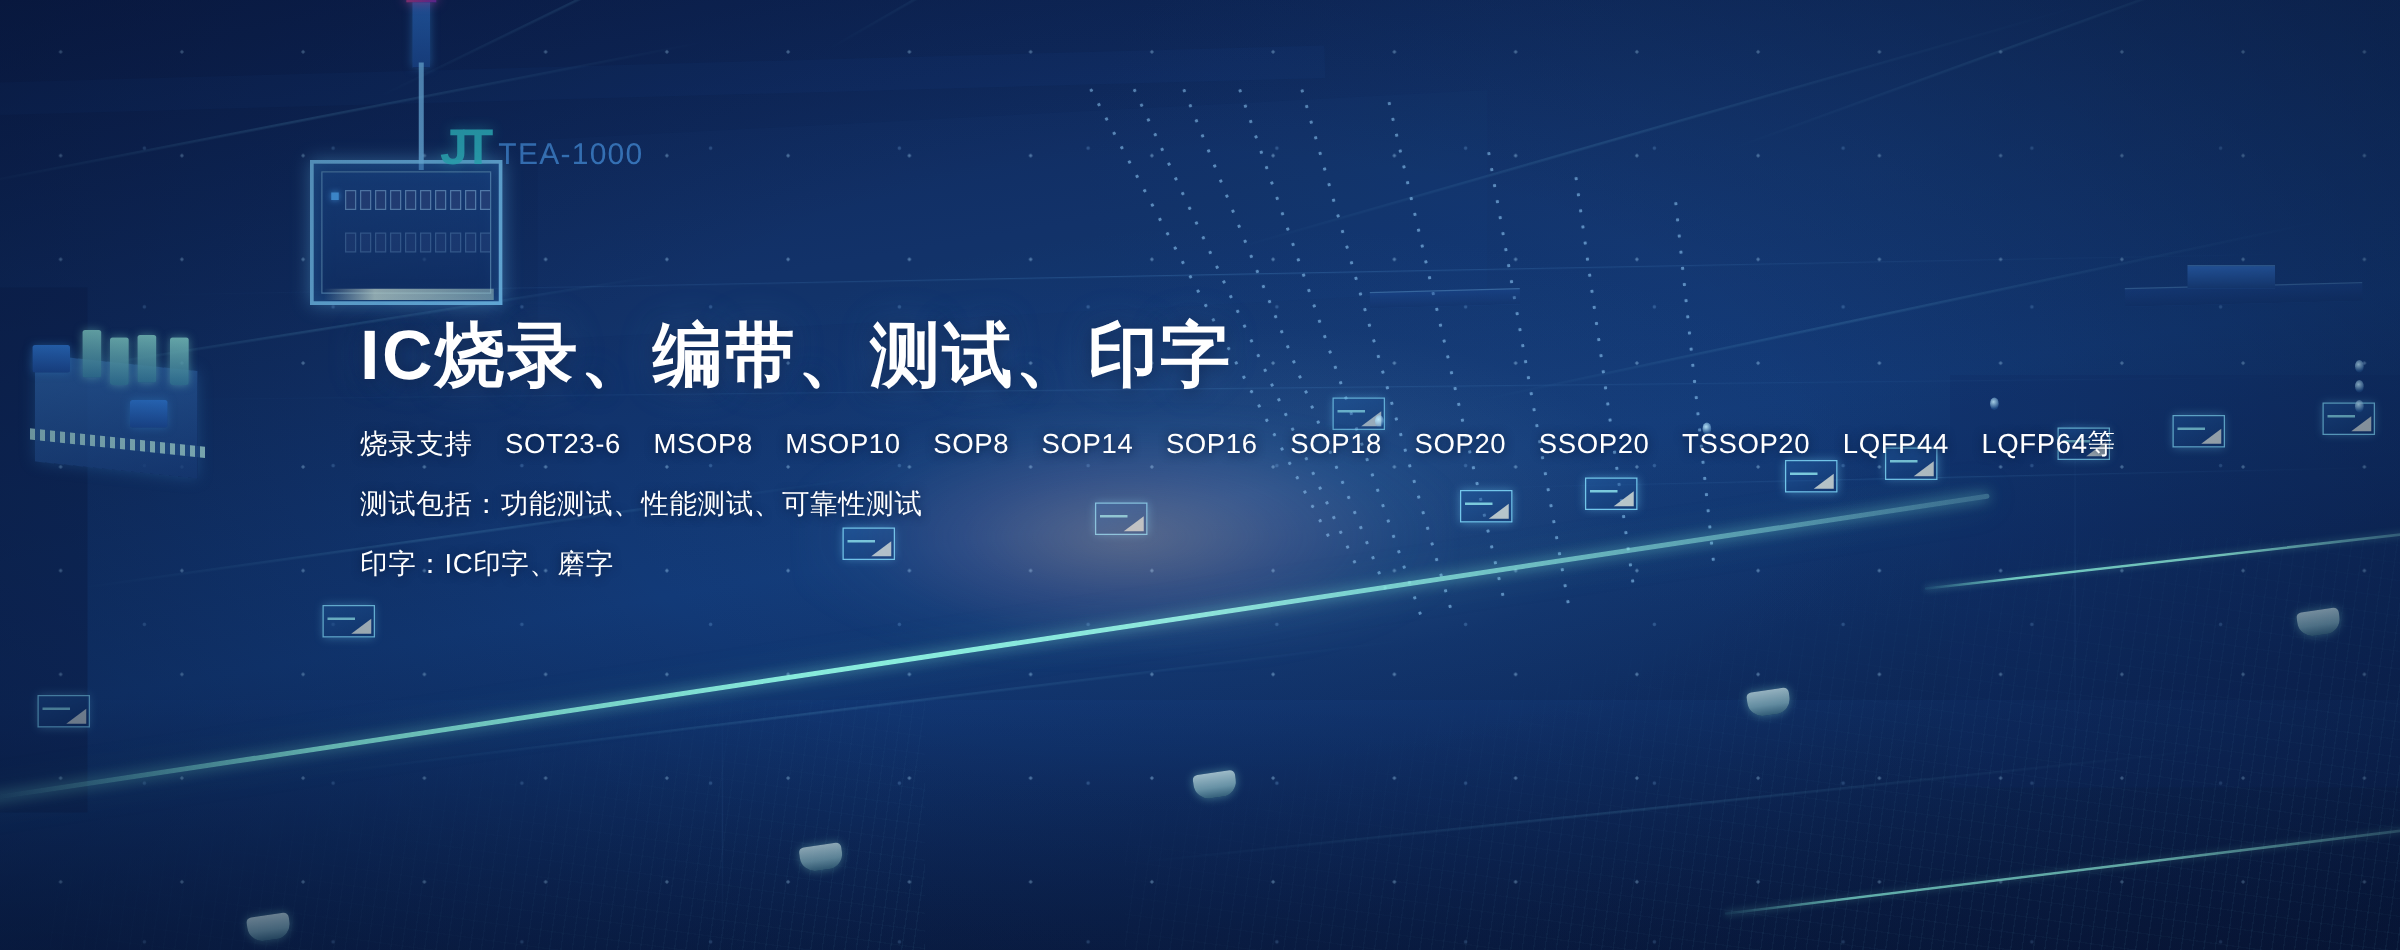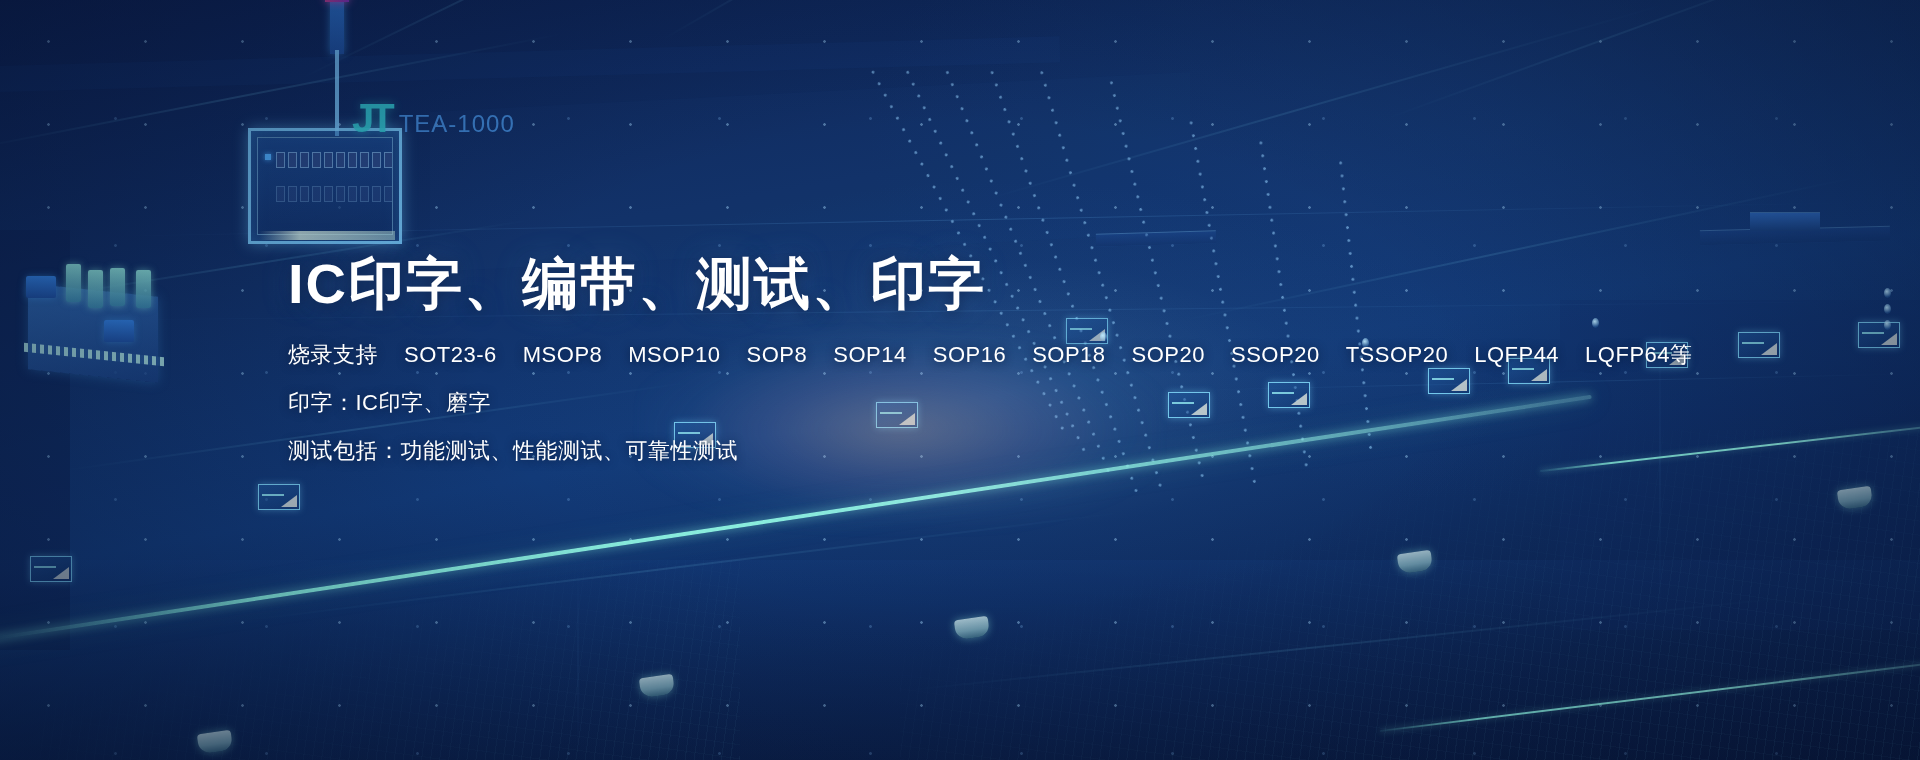--- a/index.html
+++ b/index.html
@@ -322,25 +322,25 @@
   </div>
 
   <div id="jt-logo">
     <span class="jt">JT</span>
     <span class="model">TEA-1000</span>
   </div>
 
   <div id="center-glow"></div>
 
   <div id="text-block">
-    <h1 id="main-title">IC印字、编带、测试、印字</h1>
+    <h1 id="main-title">IC烧录、编带、测试、印字</h1>
 
     <p class="sub-line">
       <span class="pkg">烧录支持</span><span class="pkg">SOT23-6</span><span class="pkg">MSOP8</span><span class="pkg">MSOP10</span><span class="pkg">SOP8</span><span class="pkg">SOP14</span><span class="pkg">SOP16</span><span class="pkg">SOP18</span><span class="pkg">SOP20</span><span class="pkg">SSOP20</span><span class="pkg">TSSOP20</span><span class="pkg">LQFP44</span><span class="pkg">LQFP64等</span>
     </p>
 
+    <p class="sub-line">测试包括：功能测试、性能测试、可靠性测试</p>
+
     <p class="sub-line">印字：IC印字、磨字</p>
-
-    <p class="sub-line">测试包括：功能测试、性能测试、可靠性测试</p>
   </div>
 
   <div id="vignette"></div>
 </div>
 
 </body></html>

